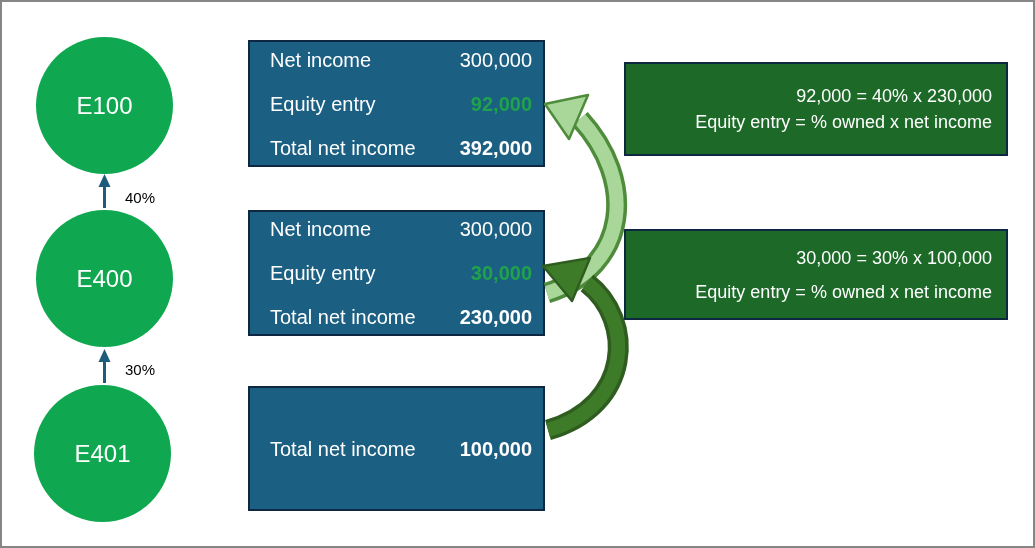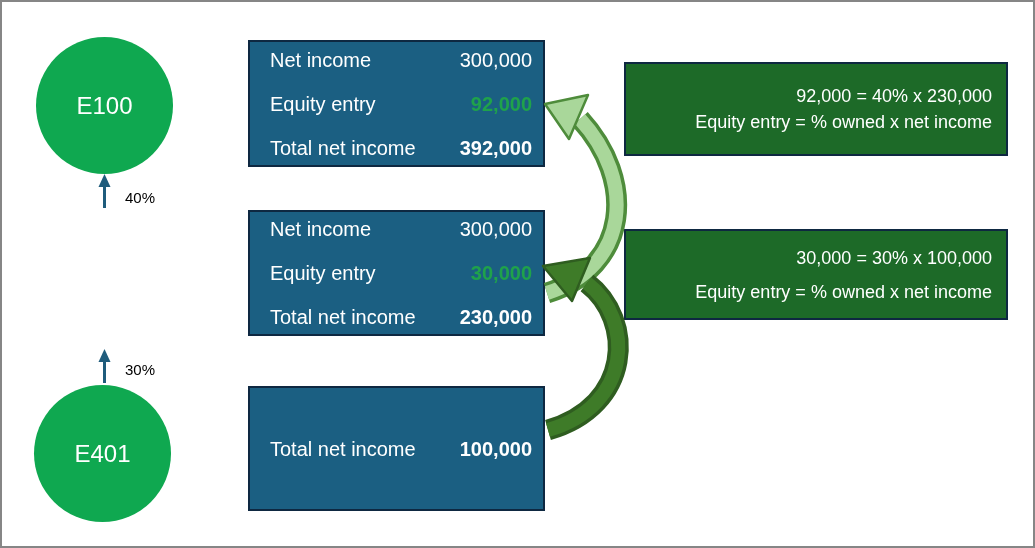--- a/index.html
+++ b/index.html
@@ -88,20 +88,23 @@
   }
 </style>
 </head>
 <body>
 
 <div class="canvas">
 
   <div class="entity entity-e100">
     <span>E100</span>
   </div>
+  <div class="entity entity-e400">
+    <span>E400</span>
+  </div>
   <div class="entity entity-e401">
     <span>E401</span>
   </div>
 
   <div class="pct pct-40">40%</div>
   <div class="pct pct-30">30%</div>
 
   <div class="income-box income-box-1">
     <div class="row">
       <span>Net income</span>

